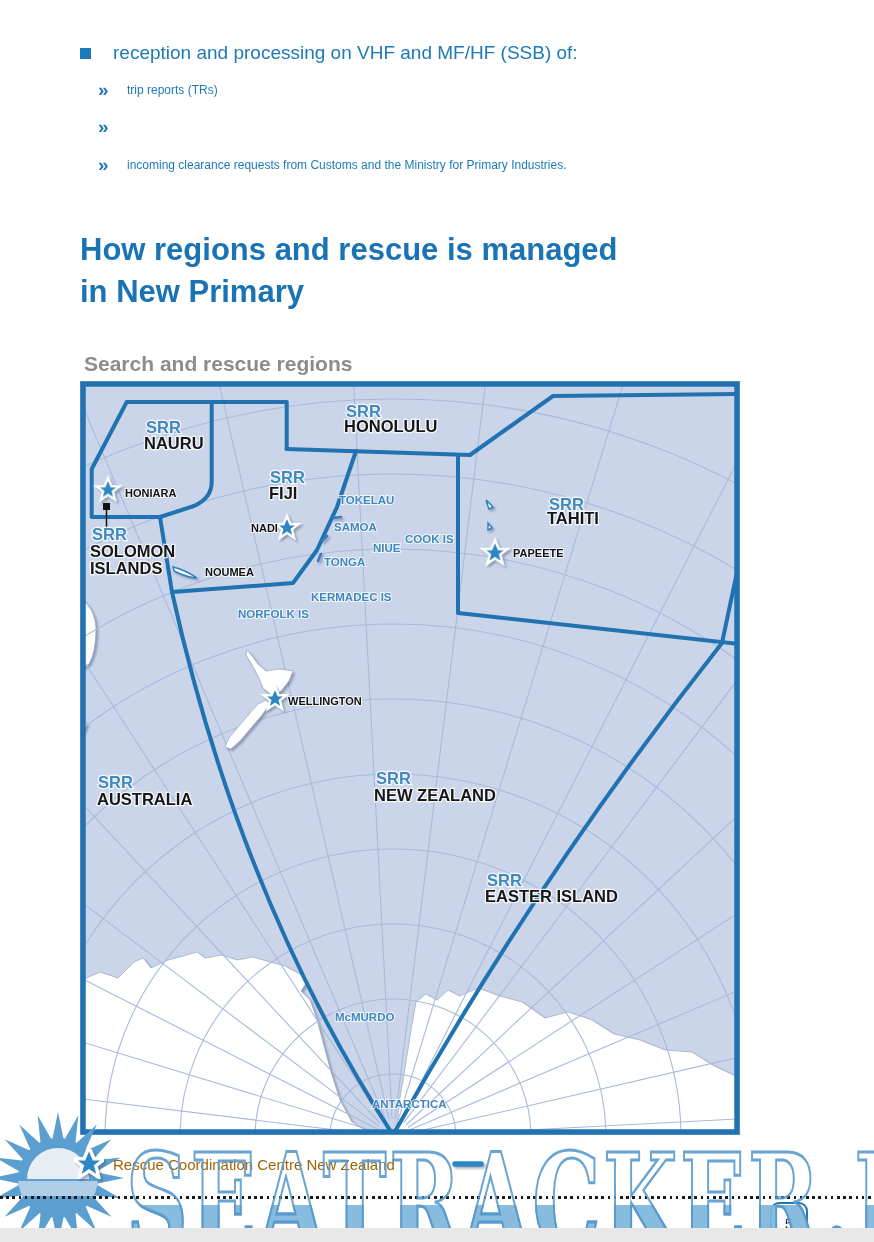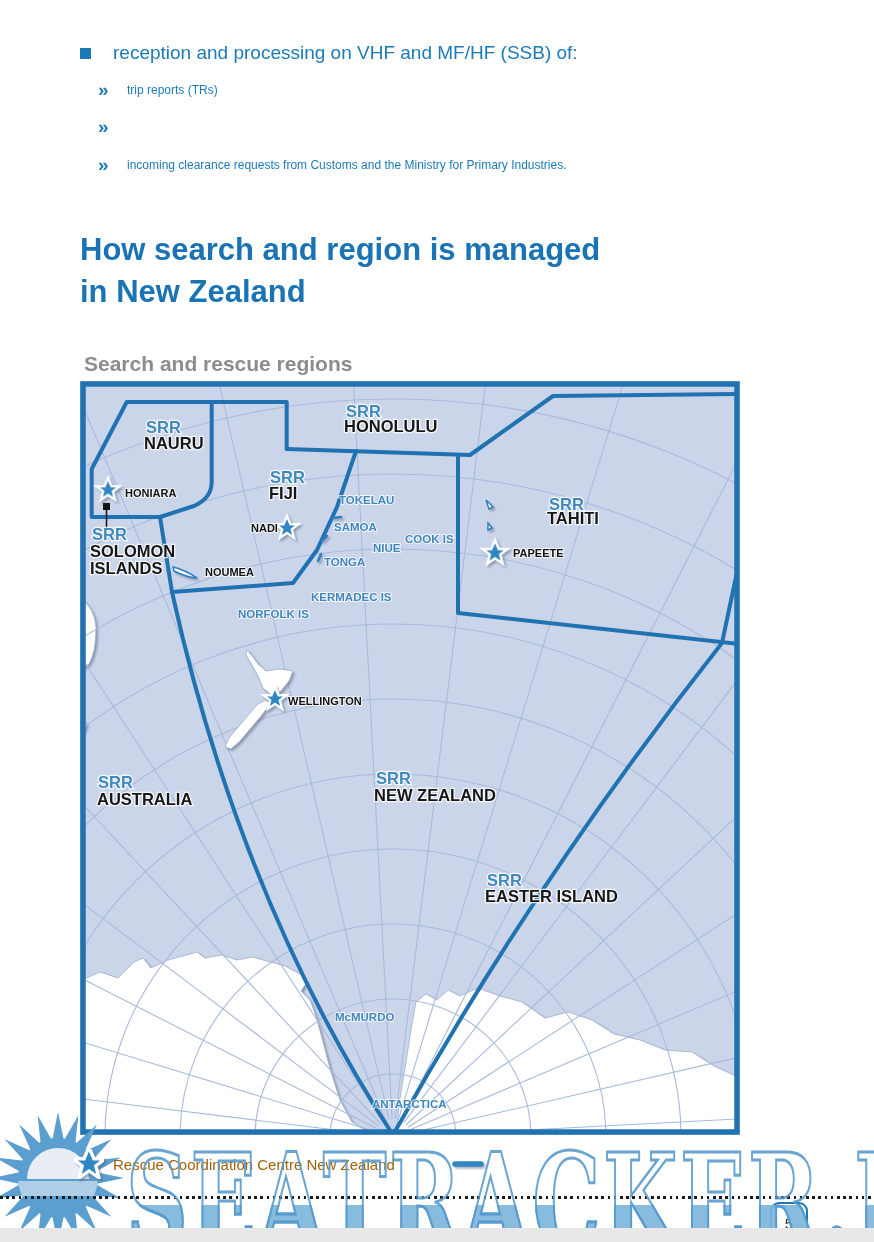--- a/index.html
+++ b/index.html
@@ -67,22 +67,22 @@
   <div class="lead">reception and processing on VHF and MF/HF (SSB) of:</div>
 
   <span class="sub-marker" style="left:98px;top:79px">»</span>
   <div class="sub-text" style="left:127px;top:79px">trip reports (TRs)</div>
 
   <span class="sub-marker" style="left:98px;top:116px">»</span>
 
   <span class="sub-marker" style="left:98px;top:154px">»</span>
   <div class="sub-text" style="left:127px;top:154px;width:480px">incoming clearance requests from Customs and the Ministry for Primary Industries.</div>
 
-  <h1 class="title"><span>How search and region is managed</span><br>
-      <span>in New Zealand</span></h1>
+  <h1 class="title"><span>How regions and rescue is managed</span><br>
+      <span>in New Primary</span></h1>
   <h2 class="subtitle">Search and rescue regions</h2>
 
   <svg class="map" viewBox="80 381 660 754">
     <defs>
       <clipPath id="mapclip">
           <rect x="83" y="384" width="654" height="748"></rect>
         </clipPath>
       <path id="star" d="M0,-10L2.94,-3.09L9.51,-3.09L4.05,1.18L5.88,8.09L0,4.1L-5.88,8.09L-4.05,1.18L-9.51,-3.09L-2.94,-3.09Z"></path>
       <clipPath id="sundisc">
           <circle cx="0" cy="0" r="40"></circle>

